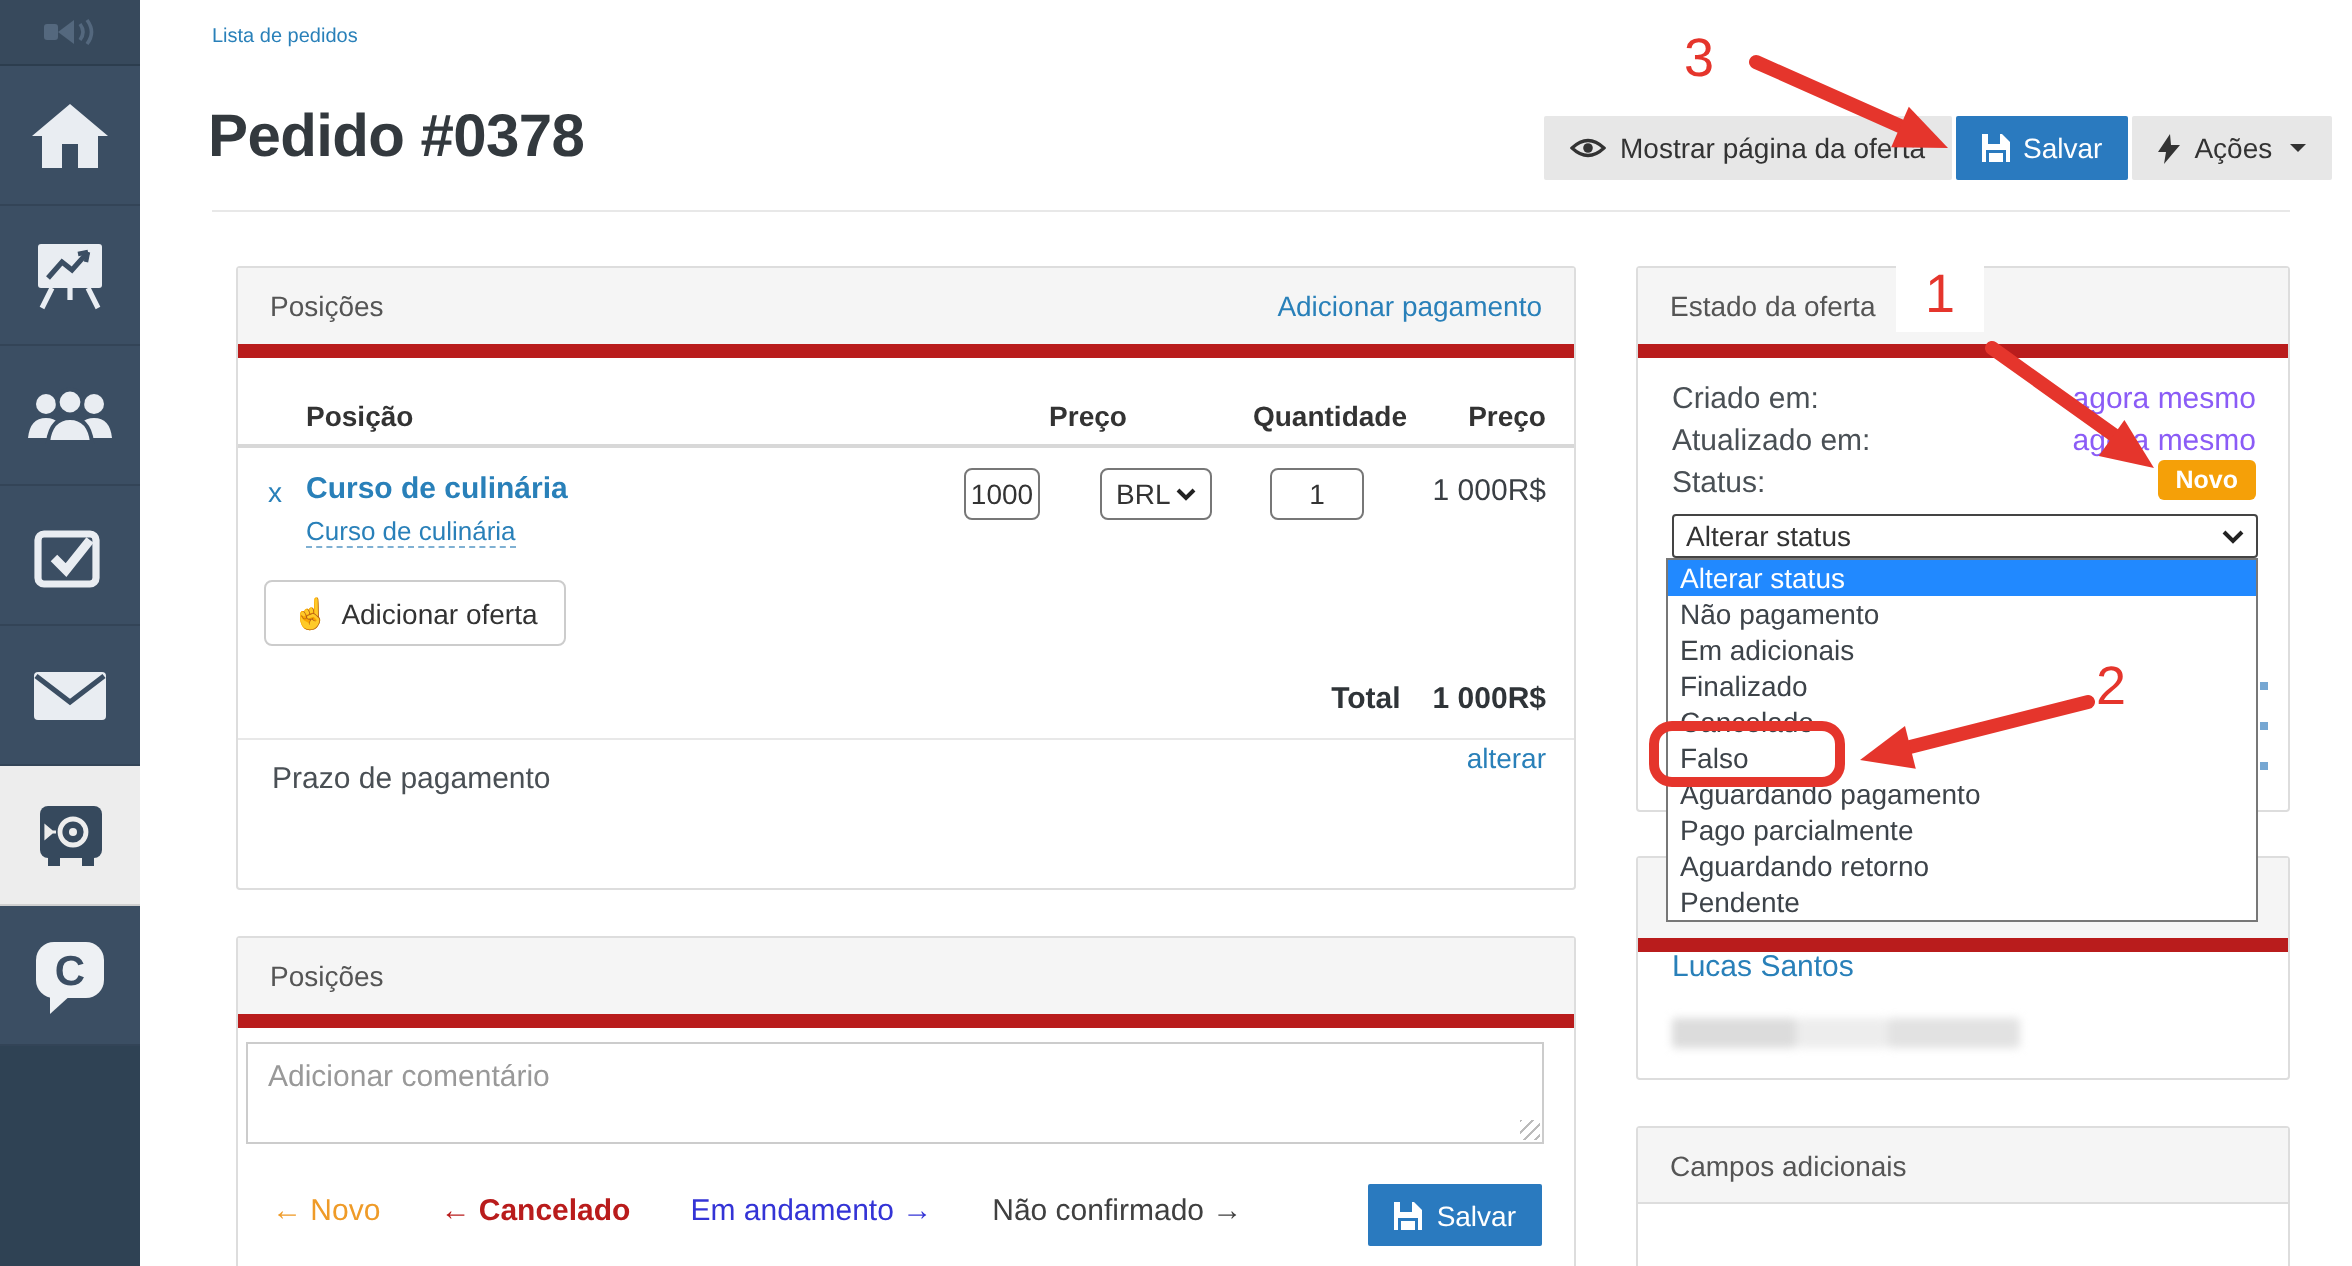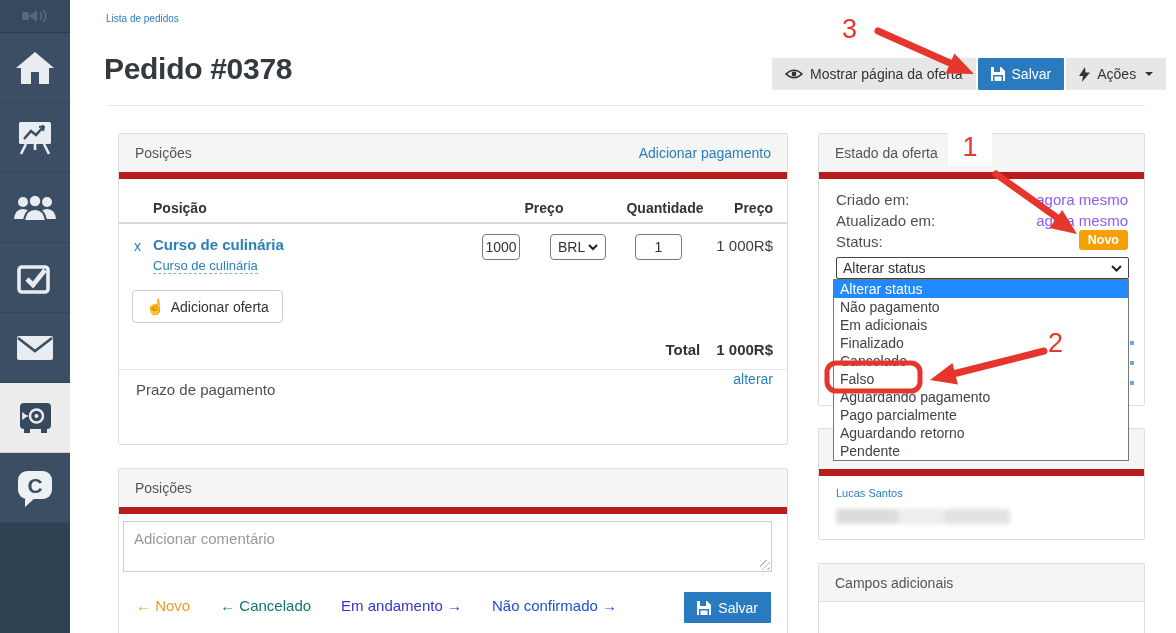--- a/index.html
+++ b/index.html
@@ -43,42 +43,42 @@
   .body-text{font-size:15px;color:#4a5055;}
 
   
   #history{left:118px;top:468px;width:670px;height:172px;}
   .comment-wrap{position:absolute;left:4px;top:52px;width:649px;height:51px;}
   .comment-wrap textarea{box-sizing:border-box;width:100%;height:100%;border:1px solid #ccc;resize:none;font-family:inherit;font-size:15px;padding:8px 10px;color:#444;outline:none;}
   .comment-wrap textarea::placeholder{color:#999;}
   .grip{position:absolute;right:2px;bottom:2px;width:10px;height:10px;background:repeating-linear-gradient(135deg,#bbb 0 1px,transparent 1px 4px);}
   .transitions{position:absolute;left:17px;top:128px;display:flex;gap:30px;font-size:15px;align-items:center;}
   .t-orange{color:#ef9b28;cursor:pointer;}
-  .t-gray{color:#0f766e;cursor:pointer;}
+  .t-gray{color:#b91c1c;cursor:pointer;font-weight:bold;}
   .t-blue{color:#3434d6;cursor:pointer;}
-  .t-steel{color:#1d4ed8;cursor:pointer;}
+  .t-steel{color:#404040;cursor:pointer;}
   .hist-save{position:absolute;right:16px;top:123px;height:31px;}
 
   
   #offerstate{left:818px;top:133px;width:327px;height:273px;}
   .kv{position:absolute;left:17px;right:16px;display:flex;justify-content:space-between;font-size:15px;}
   .kv .k{color:#4a5055;}
   .kv .v{color:#8b5cf6;}
   .badge{position:absolute;right:16px;background:#f5a008;color:#fff;font-size:12.5px;font-weight:bold;padding:3px 9px;border-radius:3px;}
   .status-select{position:absolute;left:17px;top:123px;width:293px;height:22px;box-sizing:border-box;border:1px solid #444;border-radius:2px;background:#fff;display:flex;align-items:center;justify-content:space-between;padding:0 6px;font-size:14px;color:#333;cursor:pointer;}
 
   
   .dropdown{position:absolute;left:833px;top:279px;width:296px;background:#fff;border:1px solid #777;z-index:50;box-sizing:border-box;}
   .opt{height:18px;line-height:18px;padding-left:6px;font-size:14px;color:#3d4349;cursor:pointer;white-space:nowrap;overflow:hidden;}
   .opt.sel{background:#2189ff;color:#fff;}
 
   
   #client{left:818px;top:428px;width:327px;height:112px;}
   #client .panel-hd{height:40px;}
-  .client-name{position:absolute;left:17px;top:58px;font-size:11px;}
+  .client-name{position:absolute;left:17px;top:46px;font-size:15px;}
   .blurbar{position:absolute;left:17px;top:78px;width:178px;height:18px;filter:blur(2px);display:flex;align-items:center;gap:0;}
   .blurbar span{display:inline-block;border-radius:2px;}
   #extra{left:818px;top:563px;width:327px;height:75px;}
   #extra .panel-hd{height:37px;border-bottom:1px solid #ddd;}
 
   .dotfrag{position:absolute;width:4px;height:4px;background:#76a7d2;z-index:10;}
 
   
   .whitebox{position:absolute;left:948px;top:128px;width:44px;height:38px;background:#fff;z-index:60;}
   .annot-svg{position:absolute;left:0;top:0;z-index:70;pointer-events:none;}

